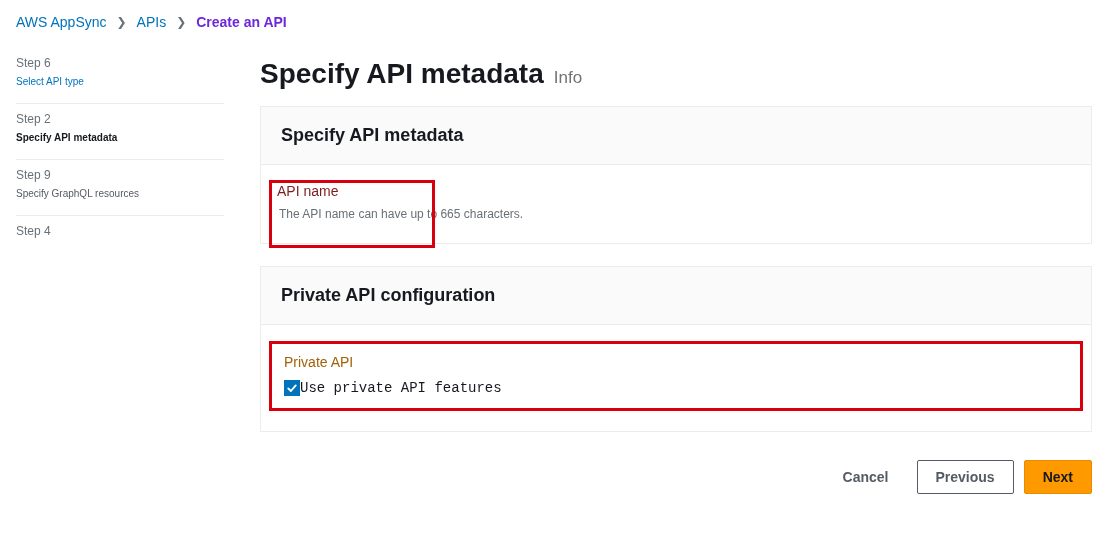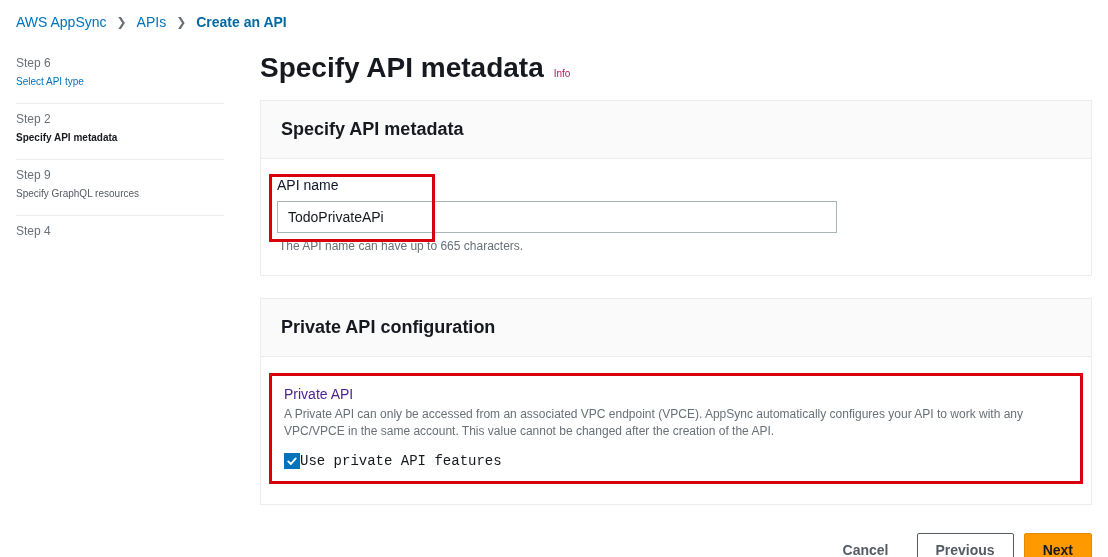--- a/index.html
+++ b/index.html
@@ -14,21 +14,21 @@
   
   .breadcrumb {
     display: flex;
     align-items: center;
     gap: 10px;
     padding: 14px 16px 8px 16px;
     font-size: 14px;
   }
   .breadcrumb .bc-link { color: #0073bb; cursor: pointer; text-align: center; }
   .breadcrumb .bc-sep { color: #687078; font-size: 12px; }
-  .breadcrumb .bc-current { color: #0369a1; font-weight: 700; }
+  .breadcrumb .bc-current { color: #6d28d9; font-weight: 700; }
 
   
   .layout {
     display: flex;
     padding: 0 16px;
     gap: 36px;
   }
   .sidebar {
     width: 208px;
     padding-top: 18px;
@@ -60,21 +60,21 @@
     display: flex;
     align-items: baseline;
     gap: 10px;
     margin-bottom: 16px;
   }
   .page-title {
     font-size: 28px;
     font-weight: 700;
     color: #16191f;
   }
-  .info-link { color: #be185d; font-size: 10px; cursor: pointer; margin-top: 24px; }
+  .info-link { color: #737373; font-size: 17px; cursor: pointer; margin-top: 24px; }
 
   .panel {
     border: 1px solid #eaeded;
     background: #ffffff;
     margin-bottom: 22px;
   }
   .panel-header {
     background: #fafafa;
     padding: 18px 20px;
     border-bottom: 1px solid #eaeded;
@@ -98,21 +98,21 @@
     position: absolute;
     top: -3px;
     left: 0;
     width: 166px;
     height: 68px;
     pointer-events: none;
     z-index: 2;
   }
   .field-label {
     font-size: 14px;
-    color: #0f172a;
+    color: #7f1d1d;
     margin-bottom: 8px;
     padding-left: 8px;
   }
   .field-input-wrap { padding-left: 8px; }
   .text-input {
     width: 560px;
     height: 32px;
     border: 1px solid #aab7b8;
     padding: 4px 10px;
     font-size: 14px;
@@ -127,22 +127,22 @@
   }
 
   
   .priv-red {
     border: 3px solid #d9000d;
     padding: 10px 12px 12px 12px;
     margin: -2px -2px -2px -2px;
   }
   .priv-title {
     font-size: 14px;
-    color: #4c1d95;
-    margin-bottom: 4px;
+    color: #a16207;
+    margin-bottom: 10px;
   }
   .priv-desc {
     font-size: 12px;
     color: #687078;
     line-height: 1.45;
     margin-bottom: 12px;
   }
   .checkbox-row {
     display: flex;
     align-items: center;
@@ -227,34 +227,30 @@
       <h1 class="page-title">Specify API metadata</h1>
       <span class="info-link">Info</span>
     </div>
 
     <section class="panel">
       <div class="panel-header">Specify API metadata</div>
       <div class="panel-body">
         <div class="apiname-zone">
           <div class="apiname-red"></div>
           <div class="field-label">API name</div>
-          <div class="field-input-wrap">
-            <input class="text-input" type="text" value="TodoPrivateAPi" style="">
-          </div>
         </div>
         <div class="helper-text">The API name can have up to 665 characters.</div>
       </div>
     </section>
 
     <section class="panel">
       <div class="panel-header">Private API configuration</div>
       <div class="panel-body">
         <div class="priv-red">
           <div class="priv-title">Private API</div>
-          <div class="priv-desc">A Private API can only be accessed from an associated VPC endpoint (VPCE). AppSync automatically configures your API to work with any VPC/VPCE in the same account. This value cannot be changed after the creation of the API.</div>
           <label class="checkbox-row">
             <span class="chk">
               <svg viewBox="0 0 16 16" fill="none" stroke="#ffffff" stroke-width="2.5" stroke-linecap="round" stroke-linejoin="round">
                   <polyline points="3,8.5 6.5,12 13,4.5"></polyline>
                 </svg>
             </span>
             <span class="chk-label">Use private API features</span>
           </label>
         </div>
       </div>

